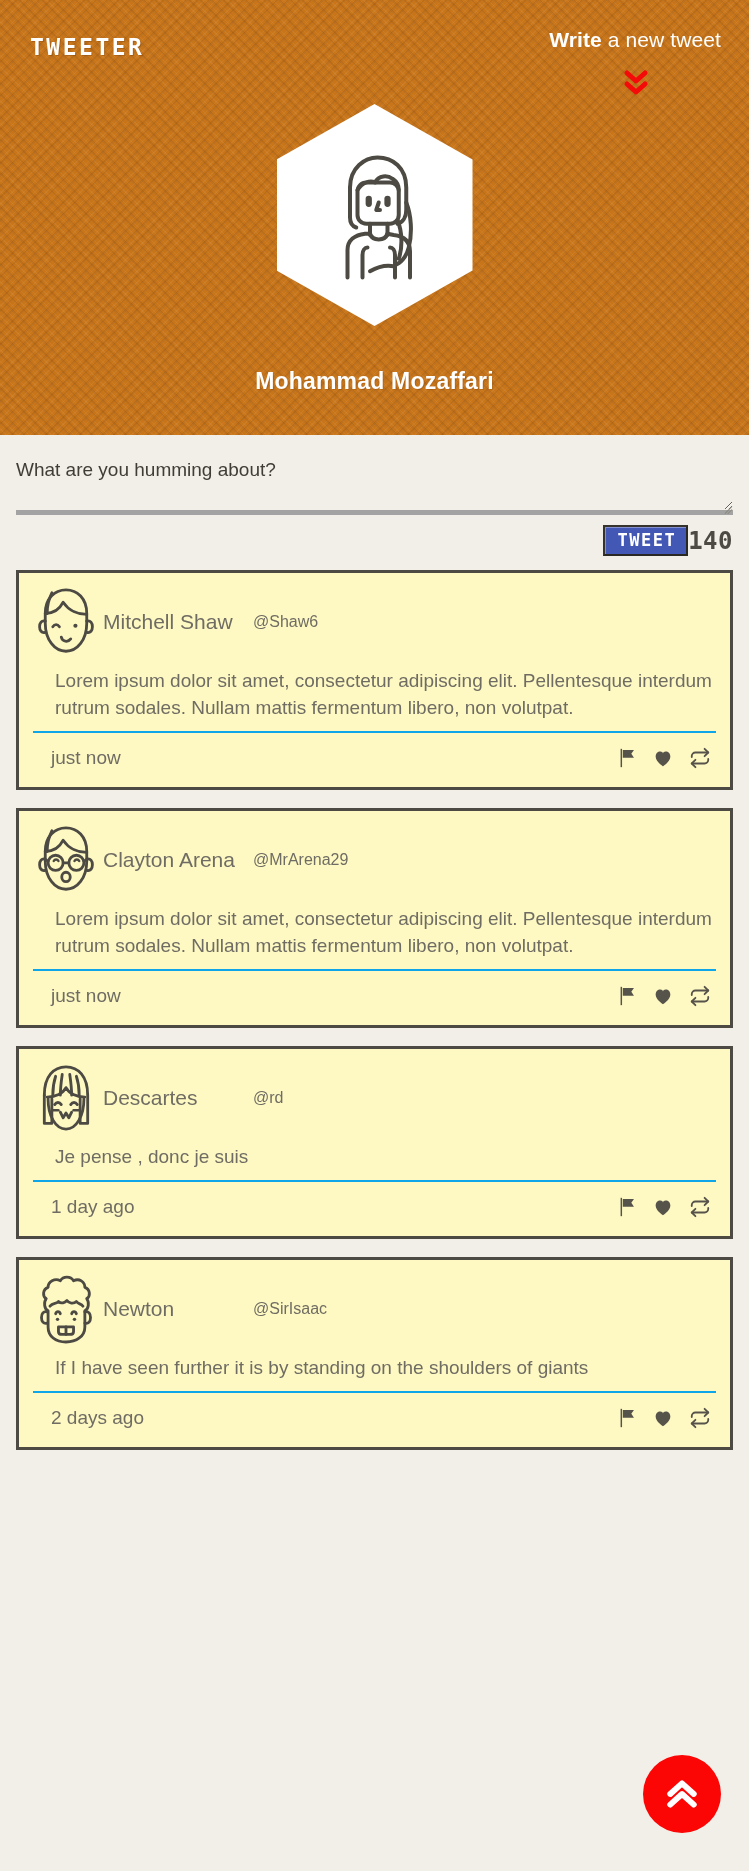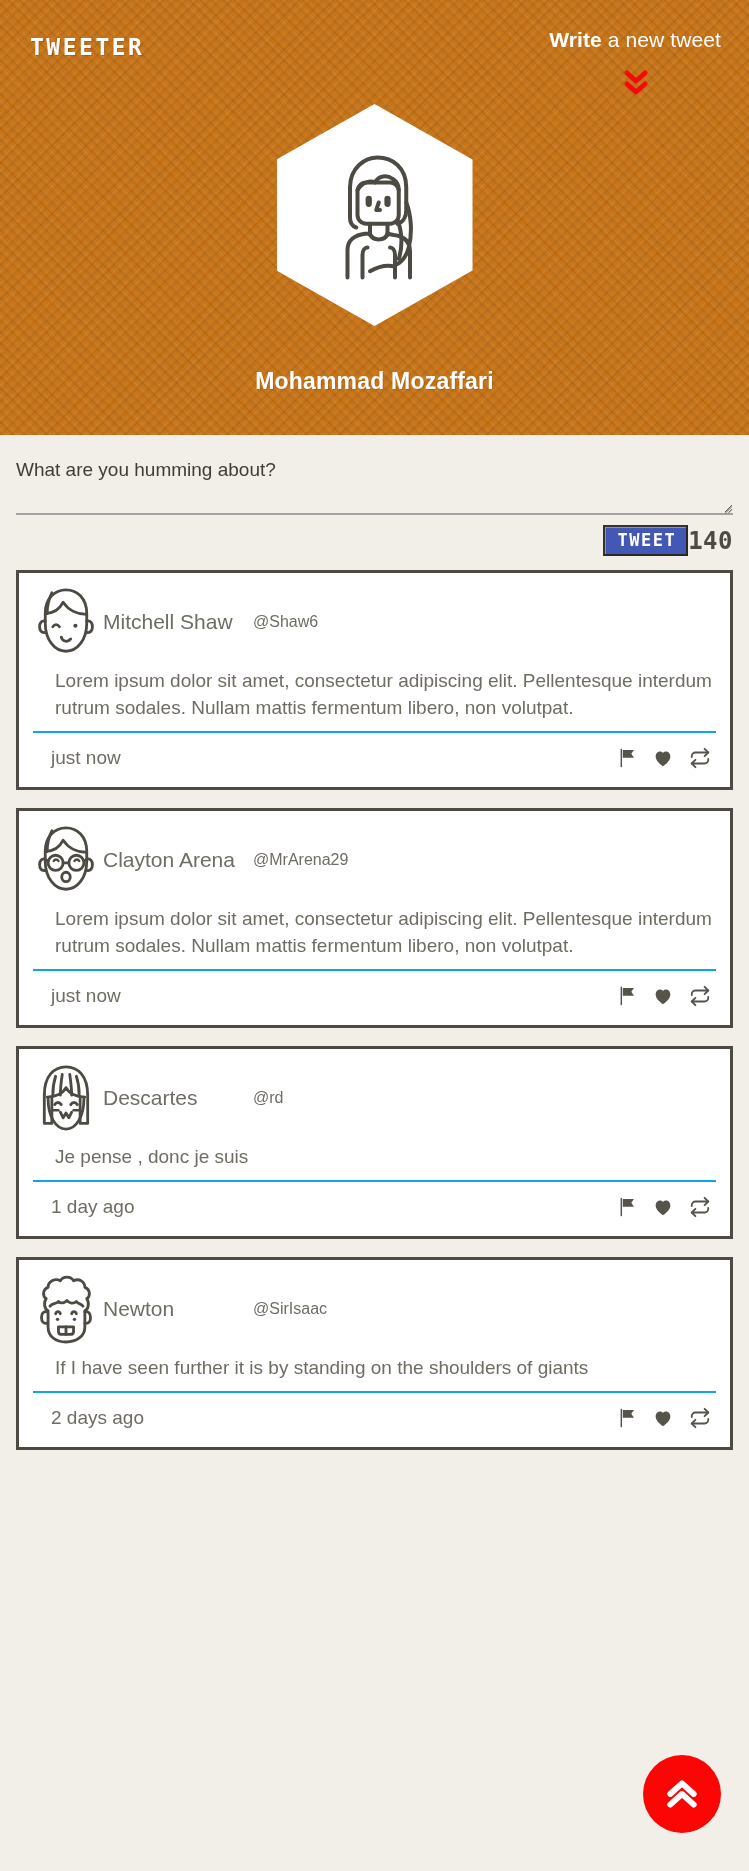--- a/index.html
+++ b/index.html
@@ -103,21 +103,21 @@
   }
   .compose-box {
     position: relative;
     width: 100%;
   }
   .compose-input {
     display: block;
     width: 100%;
     height: 58px;
     border: none;
-    border-bottom: 2px solid #a3a3a3;
+    border-bottom: 5px solid #a3a3a3;
     background: transparent;
     font-family: "Liberation Sans", sans-serif;
     font-size: 19px;
     color: #4c4a42;
     resize: vertical;
     outline: none;
     padding: 0 0 4px 0;
     line-height: 26px;
   }
   .compose-input::placeholder { color: #3f3d36; opacity: 1; }
@@ -169,21 +169,21 @@
     font-weight: bold;
     letter-spacing: .5px;
   }
 
   
   .feed {
     padding: 0 16px 22px 16px;
   }
   .tweet-card {
     border: 3px solid #4c4a42;
-    background: #ffffff;
+    background: #fef9c3;
     margin-bottom: 18px;
     padding: 10px 14px 6px 14px;
   }
 
   .tweet-head {
     display: flex;
     align-items: center;
     min-height: 78px;
   }
   .avatar-sm {

